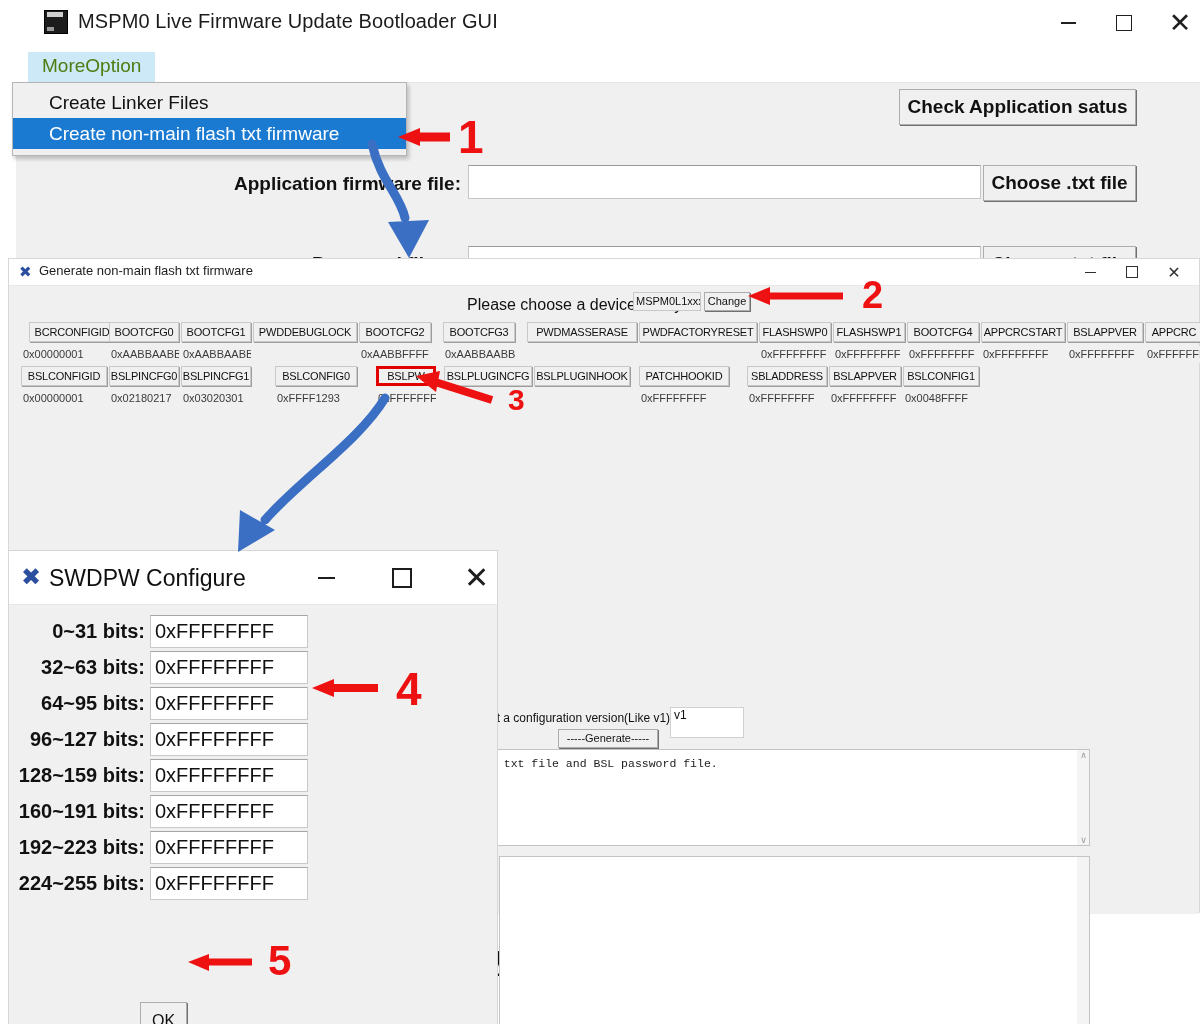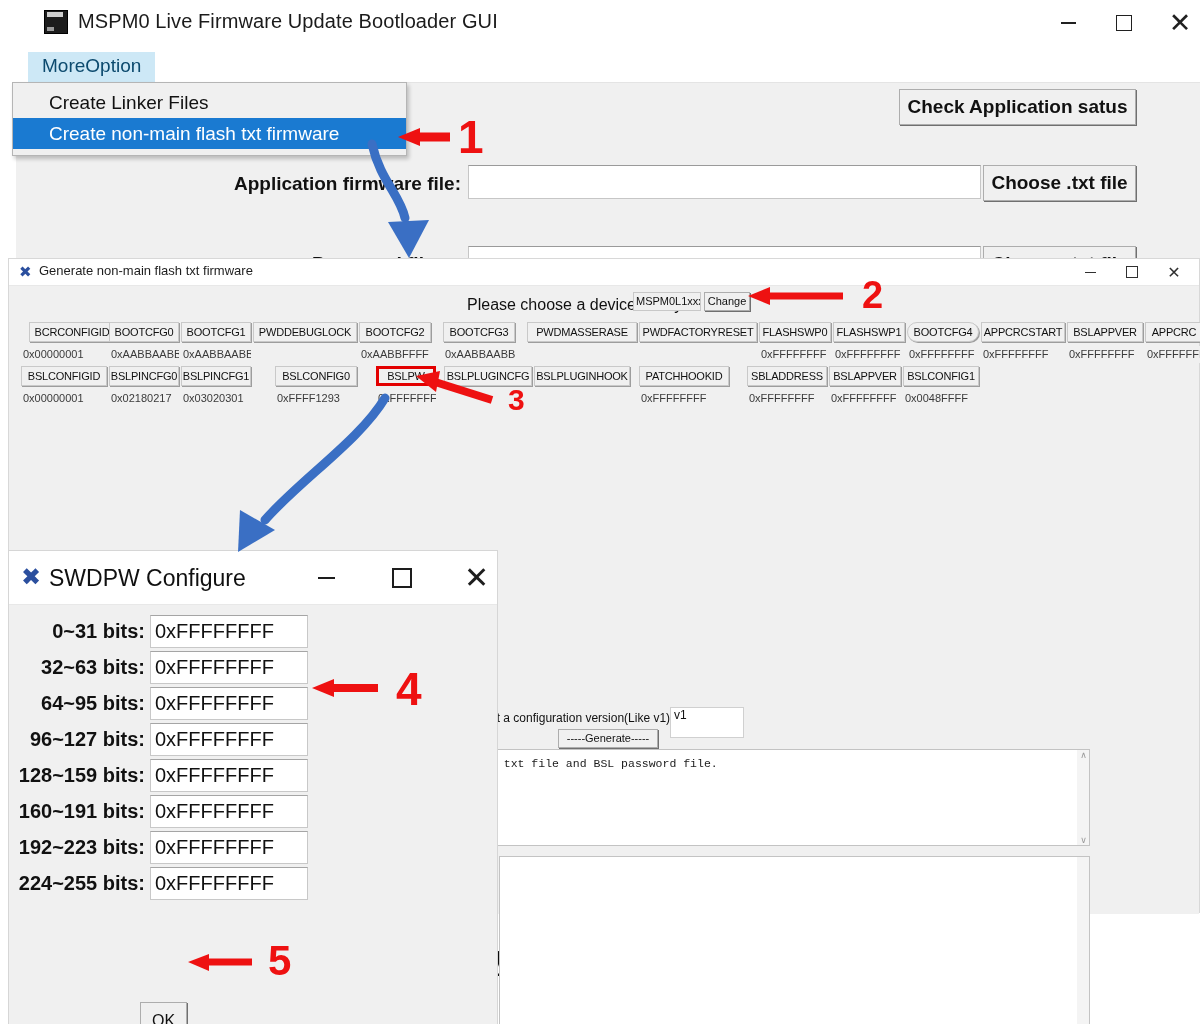--- a/index.html
+++ b/index.html
@@ -44,21 +44,21 @@
   .win-btn.min::before{ content:""; display:block; width:15px; height:1.6px; background:#202020; }
   .win-btn.max::before{ content:""; display:block; width:14px; height:14px; border:1.6px solid #202020; }
   .win-btn.close{ font-size:27px; font-weight:300; }
 
   
   .menubar{
     position:absolute; left:0; top:52px; width:1200px; height:30px;
   }
   .menu-btn{
     position:absolute; left:12px; top:0; height:30px; padding:3px 14px 0 14px;
-    background:#cde8f6; color:#0c4a6e; font-size:19px; white-space:nowrap;
+    background:#cde8f6; color:#4d7c0f; font-size:19px; white-space:nowrap;
   }
   .menu-popup{
     position:absolute; left:12px; top:82px; width:395px;
     background:#f0f0f0; border:1px solid #b5b5b5;
     box-shadow:2px 3px 4px rgba(0,0,0,.22);
     padding:4px 0 6px 0; z-index:20;
   }
   .menu-item{
     height:31px; line-height:31px; padding-left:36px;
     font-size:19px; color:#111; white-space:nowrap;
@@ -313,21 +313,21 @@
           <div class="reg-head" style="left: 422px; width: 72px;">BOOTCFG3</div>
           <div class="reg-val" style="left: 422px; width: 72px;">0xAABBAABB</div>
           <div class="reg-head" style="left: 506px; width: 110px;">PWDMASSERASE</div>
           <div class="reg-val" style="left: 506px; width: 110px;"></div>
           <div class="reg-head" style="left: 618px; width: 118px;">PWDFACTORYRESET</div>
           <div class="reg-val" style="left: 618px; width: 118px;"></div>
           <div class="reg-head" style="left: 738px; width: 72px;">FLASHSWP0</div>
           <div class="reg-val" style="left: 738px; width: 72px;">0xFFFFFFFF</div>
           <div class="reg-head" style="left: 812px; width: 72px;">FLASHSWP1</div>
           <div class="reg-val" style="left: 812px; width: 72px;">0xFFFFFFFF</div>
-          <div class="reg-head" style="left: 886px; width: 72px; border-radius: 10px;">BOOTCFG4</div>
+          <div class="reg-head" style="left: 886px; width: 72px;">BOOTCFG4</div>
           <div class="reg-val" style="left: 886px; width: 72px;">0xFFFFFFFF</div>
           <div class="reg-head" style="left: 960px; width: 84px;">APPCRCSTART</div>
           <div class="reg-val" style="left: 960px; width: 84px;">0xFFFFFFFF</div>
           <div class="reg-head" style="left: 1046px; width: 76px;">BSLAPPVER</div>
           <div class="reg-val" style="left: 1046px; width: 76px;">0xFFFFFFFF</div>
           <div class="reg-head" style="left: 1124px; width: 58px;">APPCRC</div>
           <div class="reg-val" style="left: 1124px; width: 58px;">0xFFFFFFFF</div>
         </div>
       <div class="reg-row" id="reg-row-2">
           <div class="reg-head" style="left: 0px; width: 86px;">BSLCONFIGID</div>

